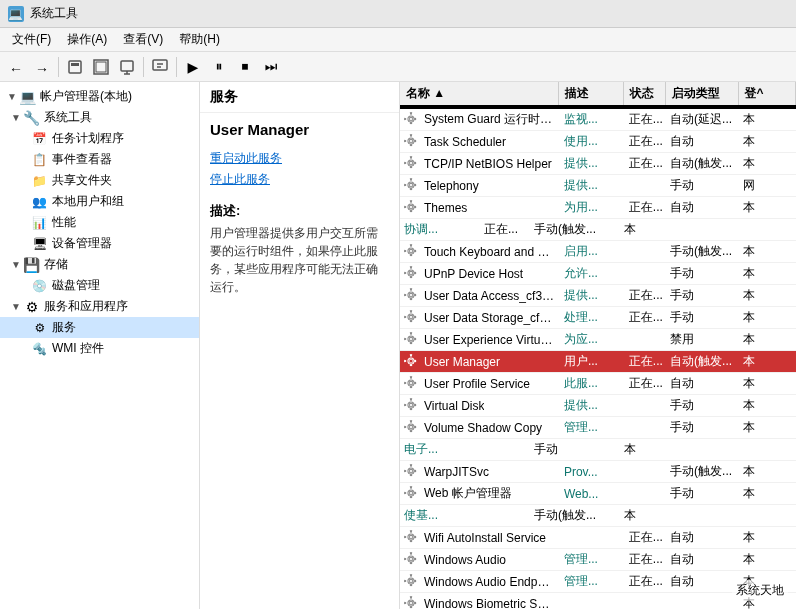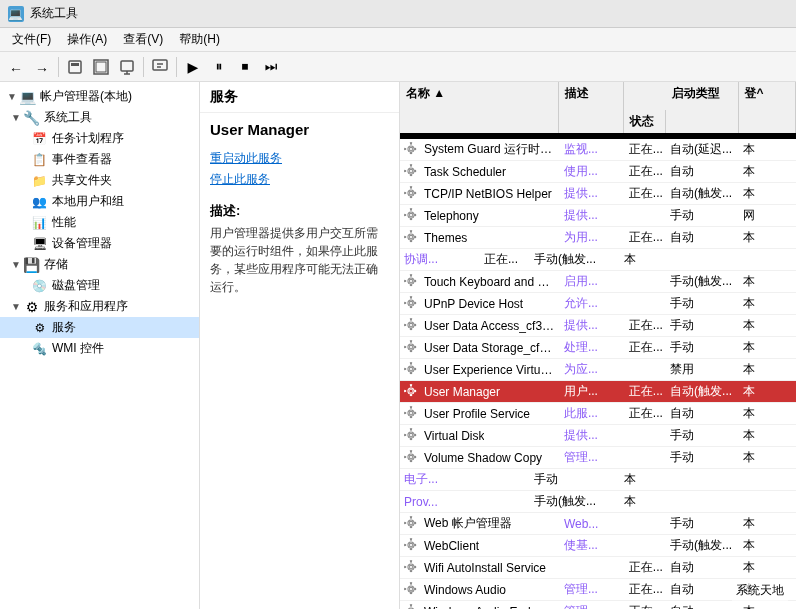--- a/index.html
+++ b/index.html
@@ -157,38 +157,38 @@
     
     .right-panel {
       flex: 1;
       background: #fff;
       overflow-y: auto;
       overflow-x: hidden;
     }
     .services-header-row {
       display: flex;
       background: #f0f0f0;
-      border-bottom: 6px solid #000000;
+      border-bottom: 4px solid #000000;
       position: sticky;
       top: 0;
       z-index: 10;
     }
     .col-header {
       padding: 3px 6px;
       font-size: 12px;
       font-weight: bold;
       border-right: 1px solid #ccc;
       cursor: pointer;
       user-select: none;
       white-space: nowrap;
       overflow: hidden;
     }
     .col-name { width: 200px; }
     .col-desc { width: 80px; }
-    .col-status { width: 50px; margin-top: 28px; }
+    .col-status { width: 50px; }
     .col-starttype { width: 90px; }
     .col-logon { width: 70px; }
 
     .service-row {
       display: flex;
       align-items: center;
       border-bottom: 1px solid #f0f0f0;
       cursor: pointer;
     }
     .service-row.selected {
@@ -220,21 +220,21 @@
       overflow: hidden;
       text-overflow: ellipsis;
     }
     .svc-desc {
       width: 80px;
       font-size: 12px;
       padding: 2px 4px;
       white-space: nowrap;
       overflow: hidden;
       text-overflow: ellipsis;
-      color: #8b5cf6;
+      color: #0f766e;
     }
     .svc-status {
       width: 50px;
       font-size: 12px;
       padding: 2px 4px;
       white-space: nowrap;
       overflow: hidden;
     }
     .svc-starttype {
       width: 90px;
@@ -683,20 +683,33 @@
           <div class="svc-starttype">手动</div>
           <div class="svc-logon">本</div>
         </div>
         <div class="service-row">
           <div class="svc-desc">电子...</div>
           <div class="svc-status"></div>
           <div class="svc-starttype">手动</div>
           <div class="svc-logon">本</div>
         </div>
         <div class="service-row">
+          <div class="svc-name-cell">
+            <div class="svc-icon"><svg class="gear-svg" viewBox="0 0 16 16" xmlns="http://www.w3.org/2000/svg">
+      <circle cx="8" cy="8" r="2.5" fill="#666"></circle>
+      <path d="M8 1.5a0.75 0.75 0 000 1.5l0 0a0.75 0.75 0 000-1.5z" fill="#666"></path>
+      <path fill="#888" d="M6.5 0.5 L7.2 2.5 L8.8 2.5 L9.5 0.5 Q8.75 0 8 0 Q7.25 0 6.5 0.5Z"></path>
+      <path fill="#888" d="M6.5 13.5 L7.2 11.5 L8.8 11.5 L9.5 13.5 Q8.75 14 8 14 Q7.25 14 6.5 13.5Z"></path>
+      <path fill="#888" d="M0.5 6.5 L2.5 7.2 L2.5 8.8 L0.5 9.5 Q0 8.75 0 8 Q0 7.25 0.5 6.5Z"></path>
+      <path fill="#888" d="M13.5 6.5 L11.5 7.2 L11.5 8.8 L13.5 9.5 Q14 8.75 14 8 Q14 7.25 13.5 6.5Z"></path>
+      <circle cx="8" cy="8" r="3.5" fill="none" stroke="#888" stroke-width="1.2"></circle>
+      <circle cx="8" cy="8" r="1.8" fill="#eee"></circle>
+    </svg></div>
+            <span class="svc-name">WarpJITSvc</span>
+          </div>
           <div class="svc-desc">Prov...</div>
           <div class="svc-status"></div>
           <div class="svc-starttype">手动(触发...</div>
           <div class="svc-logon">本</div>
         </div>
         <div class="service-row">
           <div class="svc-name-cell">
             <div class="svc-icon"><svg class="gear-svg" viewBox="0 0 16 16" xmlns="http://www.w3.org/2000/svg">
       <circle cx="8" cy="8" r="2.5" fill="#666"></circle>
       <path d="M8 1.5a0.75 0.75 0 000 1.5l0 0a0.75 0.75 0 000-1.5z" fill="#666"></path>
@@ -708,33 +721,20 @@
       <circle cx="8" cy="8" r="1.8" fill="#eee"></circle>
     </svg></div>
             <span class="svc-name">Web 帐户管理器</span>
           </div>
           <div class="svc-desc">Web...</div>
           <div class="svc-status"></div>
           <div class="svc-starttype">手动</div>
           <div class="svc-logon">本</div>
         </div>
         <div class="service-row">
-          <div class="svc-name-cell">
-            <div class="svc-icon"><svg class="gear-svg" viewBox="0 0 16 16" xmlns="http://www.w3.org/2000/svg">
-      <circle cx="8" cy="8" r="2.5" fill="#666"></circle>
-      <path d="M8 1.5a0.75 0.75 0 000 1.5l0 0a0.75 0.75 0 000-1.5z" fill="#666"></path>
-      <path fill="#888" d="M6.5 0.5 L7.2 2.5 L8.8 2.5 L9.5 0.5 Q8.75 0 8 0 Q7.25 0 6.5 0.5Z"></path>
-      <path fill="#888" d="M6.5 13.5 L7.2 11.5 L8.8 11.5 L9.5 13.5 Q8.75 14 8 14 Q7.25 14 6.5 13.5Z"></path>
-      <path fill="#888" d="M0.5 6.5 L2.5 7.2 L2.5 8.8 L0.5 9.5 Q0 8.75 0 8 Q0 7.25 0.5 6.5Z"></path>
-      <path fill="#888" d="M13.5 6.5 L11.5 7.2 L11.5 8.8 L13.5 9.5 Q14 8.75 14 8 Q14 7.25 13.5 6.5Z"></path>
-      <circle cx="8" cy="8" r="3.5" fill="none" stroke="#888" stroke-width="1.2"></circle>
-      <circle cx="8" cy="8" r="1.8" fill="#eee"></circle>
-    </svg></div>
-            <span class="svc-name">WebClient</span>
-          </div>
           <div class="svc-desc">使基...</div>
           <div class="svc-status"></div>
           <div class="svc-starttype">手动(触发...</div>
           <div class="svc-logon">本</div>
         </div>
         <div class="service-row">
           <div class="svc-name-cell">
             <div class="svc-icon"><svg class="gear-svg" viewBox="0 0 16 16" xmlns="http://www.w3.org/2000/svg">
       <circle cx="8" cy="8" r="2.5" fill="#666"></circle>
       <path d="M8 1.5a0.75 0.75 0 000 1.5l0 0a0.75 0.75 0 000-1.5z" fill="#666"></path>

